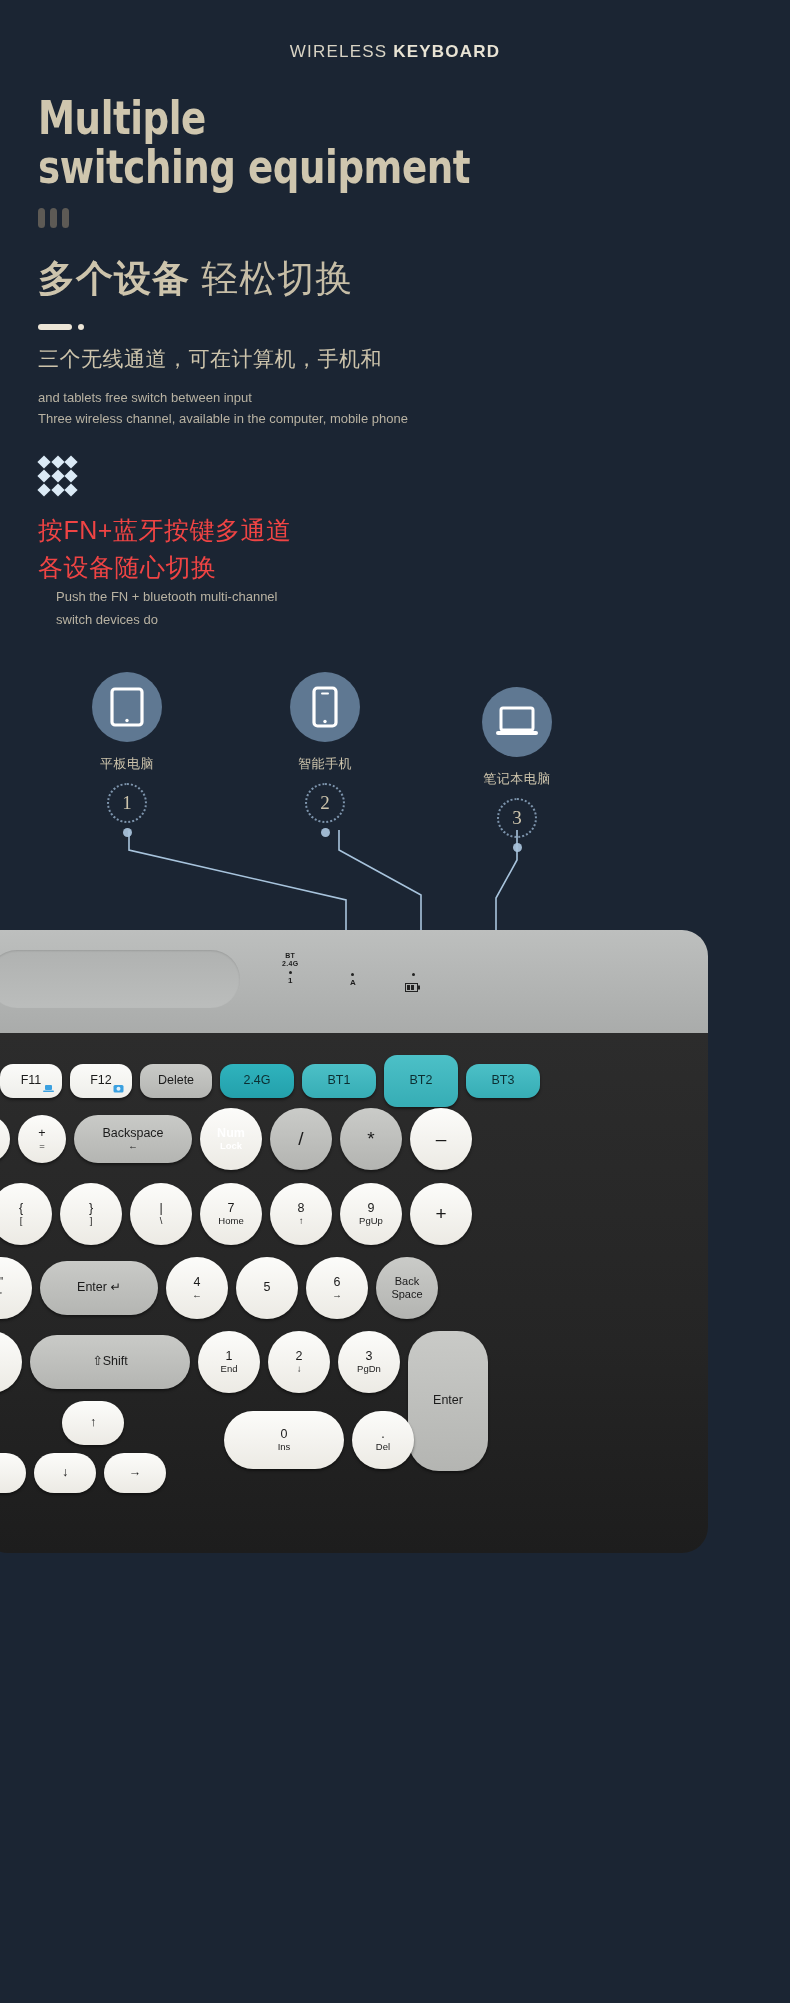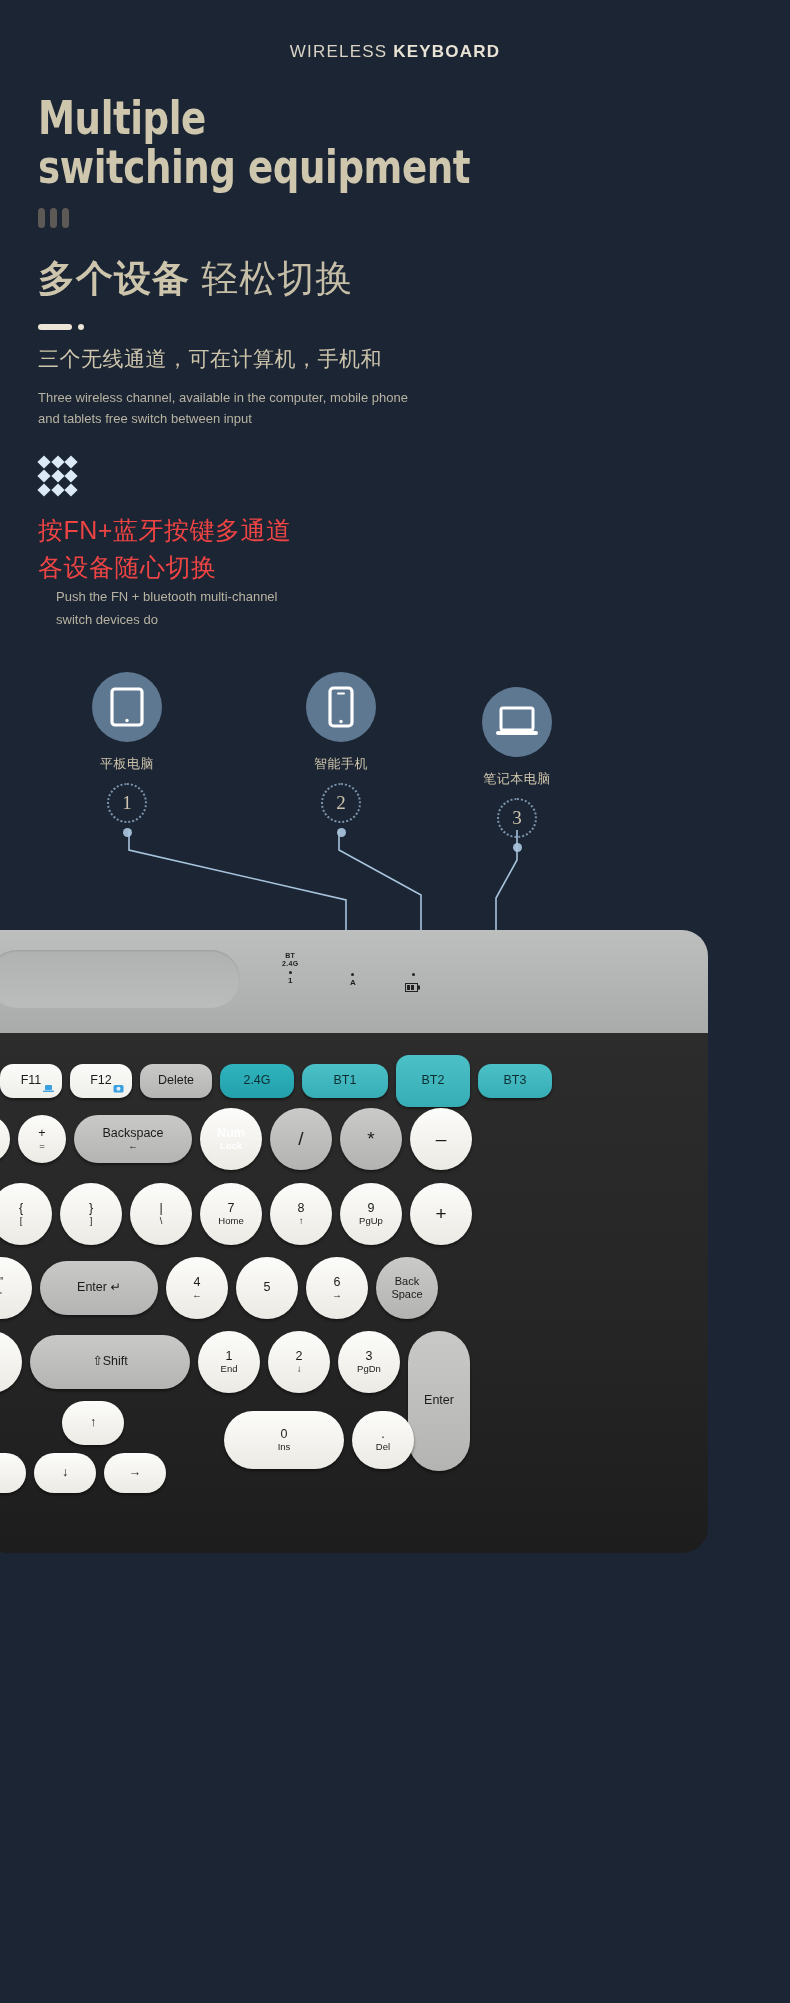--- a/index.html
+++ b/index.html
@@ -138,22 +138,22 @@
 
   <div class="divider">
       <span class="bar"></span>
       <span class="dot"></span>
     </div>
 
   <div class="cn-body">
     <div>三个无线通道，可在计算机，手机和</div>
   </div>
   <div class="en-body">
+    <div>and tablets free switch between input</div>
     <div>Three wireless channel, available in the computer, mobile phone</div>
-    <div>and tablets free switch between input</div>
   </div>
 
   <div class="diamond-icon">
     <i></i>
       <i></i>
       <i></i>
       <i></i>
       <i></i>
       <i></i>
       <i></i>
@@ -177,21 +177,21 @@
           <rect x="2" y="2" width="30" height="36" rx="3" fill="none" stroke="#fff" stroke-width="3.2"></rect>
           <rect x="6" y="7" width="22" height="22" fill="#5f7892"></rect>
           <circle cx="17" cy="33.5" r="1.7" fill="#fff"></circle>
         </svg>
       </div>
       <div class="lbl">平板电脑</div>
       <div class="num">1</div>
       <div class="pin"></div>
     </div>
 
-    <div class="dev" style="left:276px;top:0;">
+    <div class="dev" style="left:260px;top:0;">
       <div class="circ">
         <svg width="26" height="42" viewBox="0 0 26 42">
           <rect x="2" y="2" width="22" height="38" rx="3.5" fill="none" stroke="#fff" stroke-width="3.2"></rect>
           <rect x="9" y="6.5" width="8" height="2" rx="1" fill="#fff"></rect>
           <rect x="6" y="11" width="14" height="21" fill="#5f7892"></rect>
           <circle cx="13" cy="35.5" r="1.7" fill="#fff"></circle>
         </svg>
       </div>
       <div class="lbl">智能手机</div>
       <div class="num">2</div>
@@ -259,21 +259,21 @@
               <rect x="0.5" y="1" width="10" height="7.5" rx="1.5" fill="#3aa0e0"></rect>
               <circle cx="5.5" cy="4.8" r="2" fill="#dff0fb"></circle>
             </svg>
         </div>
         <div class="key pill grey" style="width:72px;height:34px;">
             <span class="main">Delete</span>
           </div>
         <div class="key pill teal" style="width:74px;height:34px;">
             <span class="main">2.4G</span>
           </div>
-        <div class="key pill teal2" style="width:86px;height:34px;">
+        <div class="key pill teal2" style="width:74px;height:34px;">
             <span class="main">BT1</span>
           </div>
         <div class="key pill teal2" style="width:74px;height:52px;">
             <span class="main">BT2</span>
           </div>
         <div class="key pill teal2" style="width:74px;height:34px;">
             <span class="main">BT3</span>
           </div>
       </div>
 
@@ -367,21 +367,21 @@
             <span class="sub">End</span>
           </div>
         <div class="key round" style="width:62px;height:62px;">
             <span class="main">2</span>
             <span class="sub">↓</span>
           </div>
         <div class="key round" style="width:62px;height:62px;">
             <span class="main">3</span>
             <span class="sub">PgDn</span>
           </div>
-        <div class="key grey" style="width:62px;height:140px;border-radius:31px;">
+        <div class="key grey" style="width:80px;height:140px;border-radius:31px;">
             <span class="main">Enter</span>
           </div>
       </div>
 
       <div class="keyrow" style="left:80px;top:368px;gap:8px;">
         <div class="key round" style="width:62px;height:44px;border-radius:22px;">
             <span class="main">↑</span>
           </div>
       </div>
       <div class="keyrow" style="left:242px;top:378px;gap:8px;">

